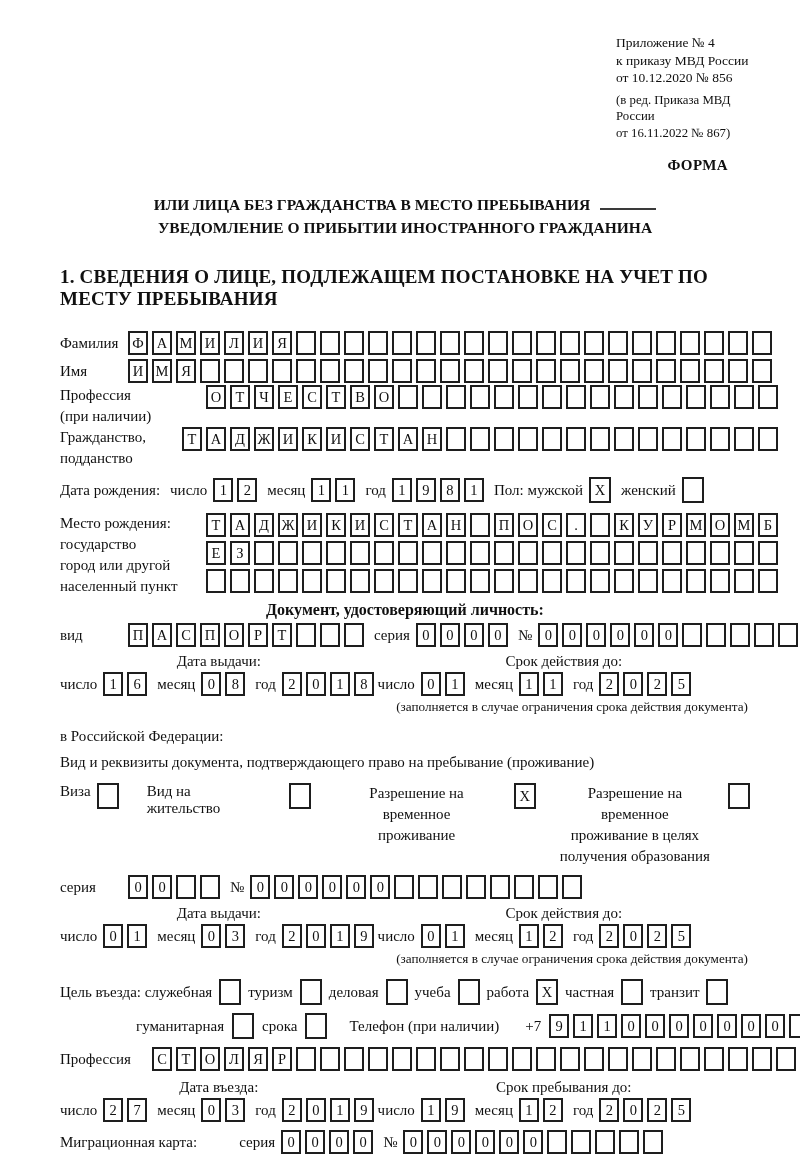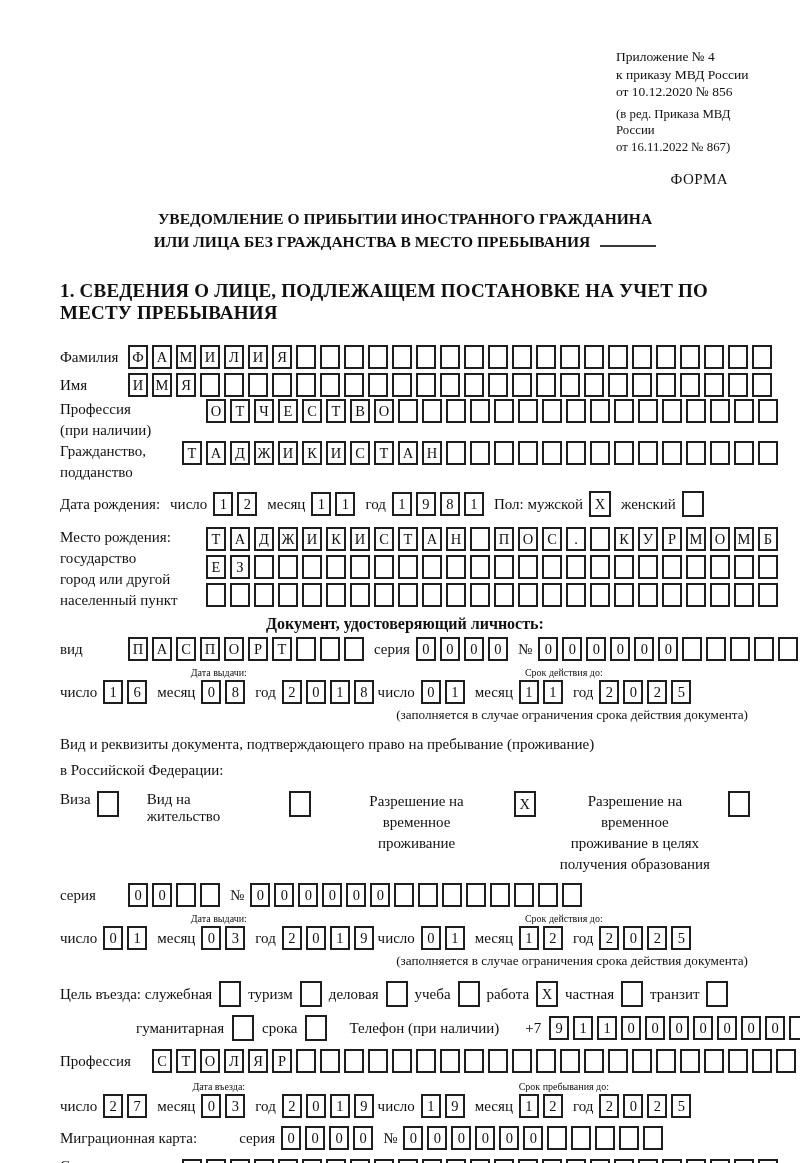--- a/index.html
+++ b/index.html
@@ -3,25 +3,25 @@
 <meta charset="utf-8">
 <style>
   * { box-sizing: border-box; }
   html,body { margin:0; padding:0; }
   body {
     width: 800px; height: 1163px;
     background: #ffffff; color: #101010;
     font-family: "Liberation Serif", "DejaVu Serif", serif;
     overflow: hidden;
   }
-  .page { width:760px; height:1163px; padding: 48px 10px 0 60px; position:relative; }
+  .page { width:760px; height:1163px; padding: 34px 10px 0 60px; position:relative; }
 
   .appendix { margin-left: 556px; font-size: 13.5px; line-height: 1.3; }
   .amendment { margin-left: 556px; font-size: 12.8px; line-height: 1.3; margin-top: 5px; }
-  .forma { text-align: right; font-weight: normal; font-size: 15px; margin: 15px 22px 0 0; letter-spacing: .4px; }
+  .forma { text-align: right; font-weight: bold; font-size: 15px; margin: 15px 22px 0 0; letter-spacing: .4px; }
 
   .title { text-align: center; font-weight: bold; font-size: 15.5px; margin-top: 19px; line-height: 1.5; }
   .title-underline { display:inline-block; width: 56px; border-bottom: 2px solid #3a3a3a; height: 13px; margin-left: 10px; }
 
   .sect { font-weight: bold; font-size: 19px; margin-top: 27px; margin-bottom: 21px; letter-spacing: .2px; }
 
   .row { display: flex; align-items: center; font-size: 15px; white-space: nowrap; }
   .block { display: flex; align-items: flex-start; font-size: 15px; }
   .label-col div { line-height: 21px; }
 
@@ -38,21 +38,21 @@
   .w122 { flex: 0 0 122px; }
   .w146 { flex: 0 0 146px; }
   .sub { margin: 0 6px 0 10px; }
   .sub-first { margin-right: 6px; }
 
   .doc-heading { text-align: center; font-weight: bold; font-size: 16px; margin: 4px 0 4px 0; }
 
   .datepair { display: flex; margin-top: 6px; }
   .dp-col-l { width: 336px; }
   .dp-col-r { width: 394px; }
-  .dp-caption { text-align: center; font-size: 10px; margin-bottom: 2px; }
+  .dp-caption { text-align: center; font-size: 15px; margin-bottom: 2px; }
   .note-right { text-align: right; font-size: 13.2px; margin-top: 3px; padding-right: 2px; }
 
   .staydoc { font-size: 15px; line-height: 26px; margin-top: 8px; }
 
   .perm-row { display: flex; align-items: flex-start; font-size: 15px; margin-top: 8px; }
   .perm-text { text-align: center; line-height: 21px; }
   .perm-row .chk { margin-top: 0; }
 
   .goal-row { display: flex; align-items: center; font-size: 15px; margin-top: 12px; gap: 7px; white-space: nowrap; }
   .hum-row  { display: flex; align-items: center; font-size: 15px; margin-top: 8px; gap: 8px; margin-left: 76px; white-space: nowrap; }
@@ -69,24 +69,24 @@
     <div>к приказу МВД России</div>
     <div>от 10.12.2020 № 856</div>
   </div>
   <div class="amendment">
     <div>(в ред. Приказа МВД России</div>
     <div>от 16.11.2022 № 867)</div>
   </div>
   <div class="forma">ФОРМА</div>
 
   <div class="title">
-    <div>УВЕДОМЛЕНИЕ О ПРИБЫТИИ ИНОСТРАННОГО ГРАЖДАНИНА</div>
     <div>
       <span>ИЛИ ЛИЦА БЕЗ ГРАЖДАНСТВА В МЕСТО ПРЕБЫВАНИЯ</span><span class="title-underline"></span>
     </div>
+    <div>УВЕДОМЛЕНИЕ О ПРИБЫТИИ ИНОСТРАННОГО ГРАЖДАНИНА</div>
   </div>
 
   <div class="sect">1. СВЕДЕНИЯ О ЛИЦЕ, ПОДЛЕЖАЩЕМ ПОСТАНОВКЕ НА УЧЕТ ПО МЕСТУ ПРЕБЫВАНИЯ</div>
 
   <div class="row mb4">
     <span class="w68">Фамилия</span>
     <span class="cells">
         <span class="cell">Ф</span>
         <span class="cell">А</span>
         <span class="cell">М</span>
@@ -416,22 +416,22 @@
             <span class="cell">0</span>
             <span class="cell">2</span>
             <span class="cell">5</span>
           </span>
       </div>
     </div>
   </div>
   <div class="note-right">(заполняется в случае ограничения срока действия документа)</div>
 
   <div class="staydoc">
+    <div>в Российской Федерации:</div>
     <div>Вид и реквизиты документа, подтверждающего право на пребывание (проживание)</div>
-    <div>в Российской Федерации:</div>
   </div>
 
   <div class="perm-row">
     <span>Виза</span>
     <span class="cells chk" style="margin-left:6px">
         <span class="cell"></span>
       </span>
     <span style="margin-left:28px">Вид на жительство</span>
     <span class="cells chk" style="margin-left:24px">
         <span class="cell"></span>

